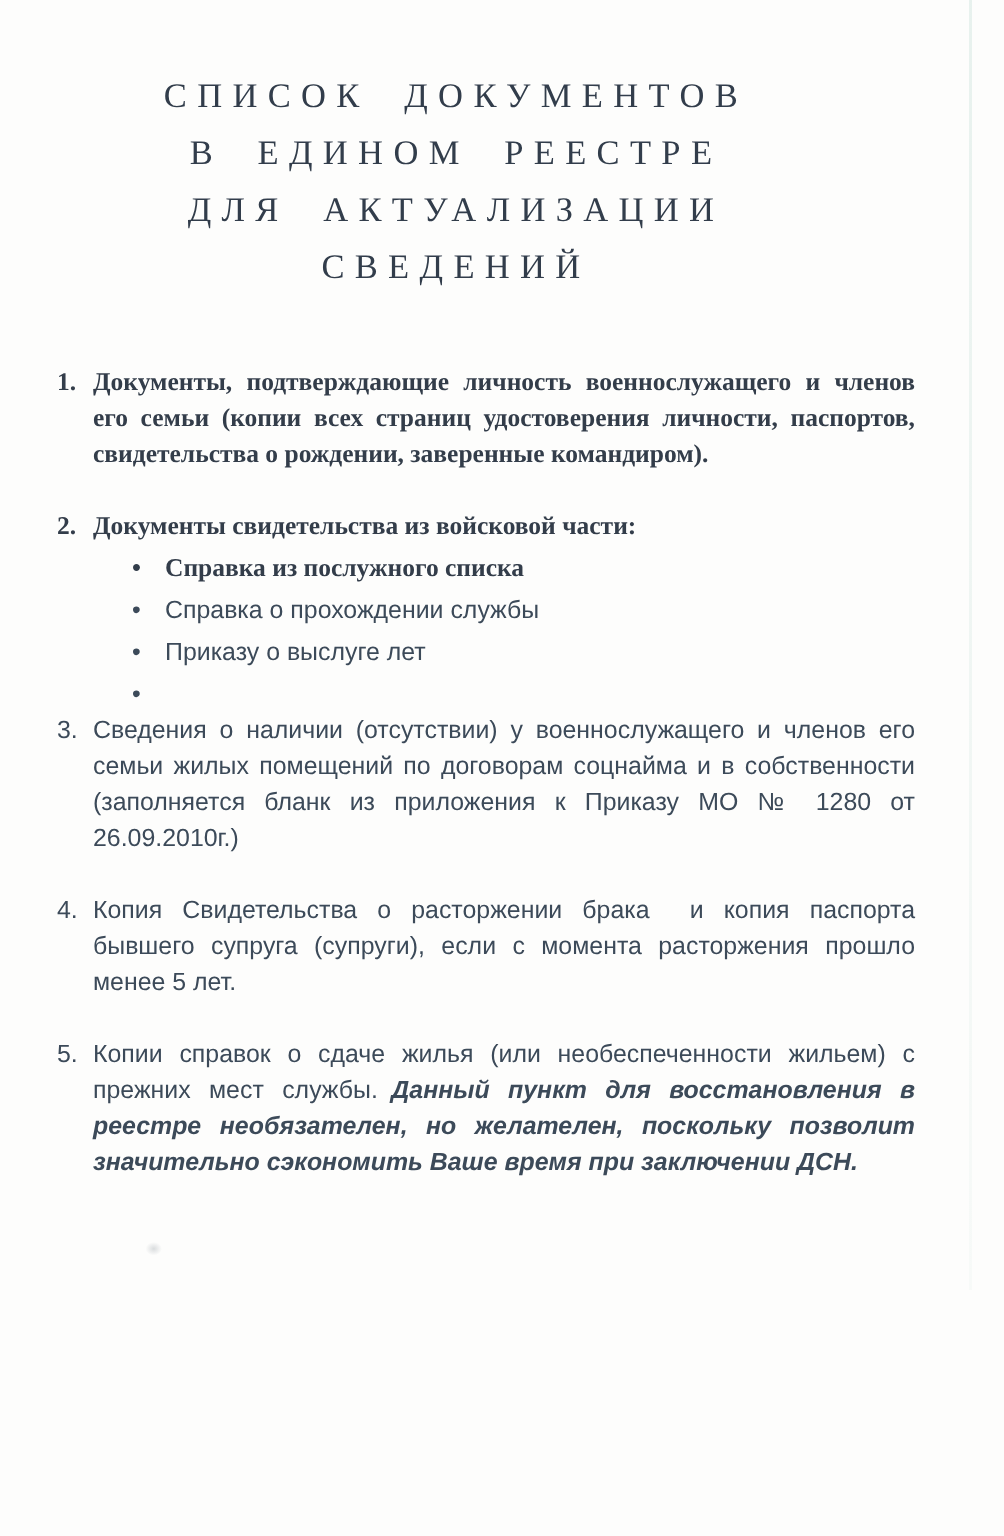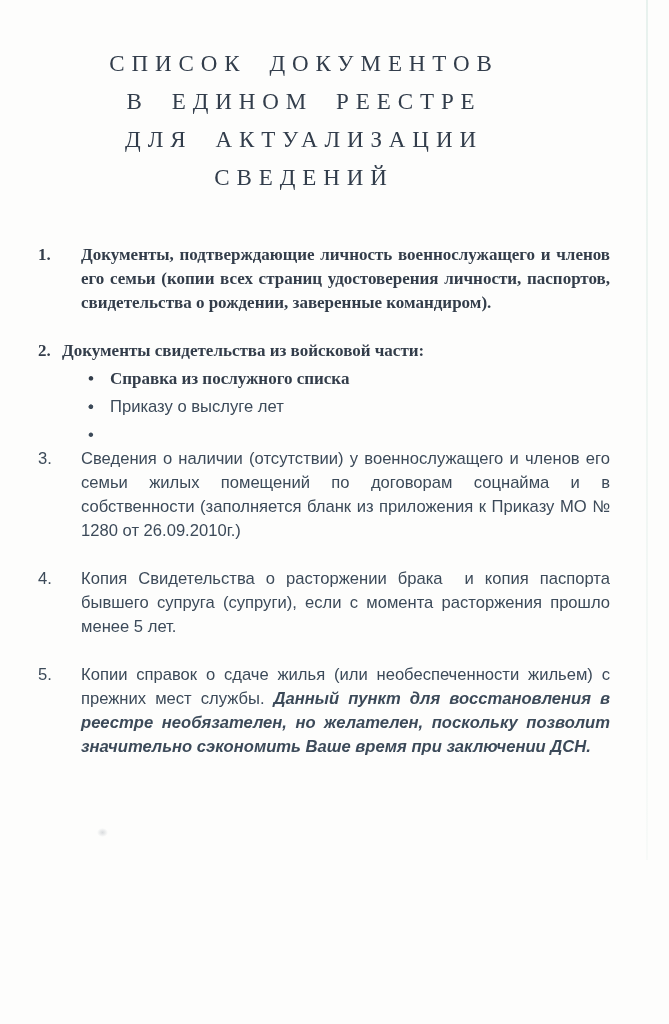--- a/index.html
+++ b/index.html
@@ -54,21 +54,21 @@
     display: flex;
     align-items: flex-start;
     margin-bottom: 24px;
     line-height: 24px;
   }
   .item .num {
     flex: 0 0 24px;
     width: 24px;
   }
   .item .item-body { flex: 1; min-width: 0; }
-  .item-text.justify { text-align: justify; margin-left: 19px; }
+  .item-text.justify { text-align: justify; }
   .serif {
     font-family: "Liberation Serif", serif;
     font-weight: bold;
     font-size: 17px;
     color: var(--serif-text);
   }
   .sans {
     font-family: "Liberation Sans", sans-serif;
     font-weight: normal;
     font-size: 16.6px;
@@ -124,20 +124,21 @@
       <span class="num">2.</span>
       <div class="item-body">
         <div class="item-text">Документы свидетельства из войсковой части:</div>
         <ul class="bullets">
           <li class="serif">
             <span class="marker">•</span>
             <span>Справка из послужного списка</span>
           </li>
           <li class="sans">
             <span class="marker">•</span>
+            <span>Справка о прохождении службы</span>
           </li>
           <li class="sans">
             <span class="marker">•</span>
             <span>Приказу о выслуге лет</span>
           </li>
           <li class="sans">
             <span class="marker">•</span>
           </li>
         </ul>
       </div>

